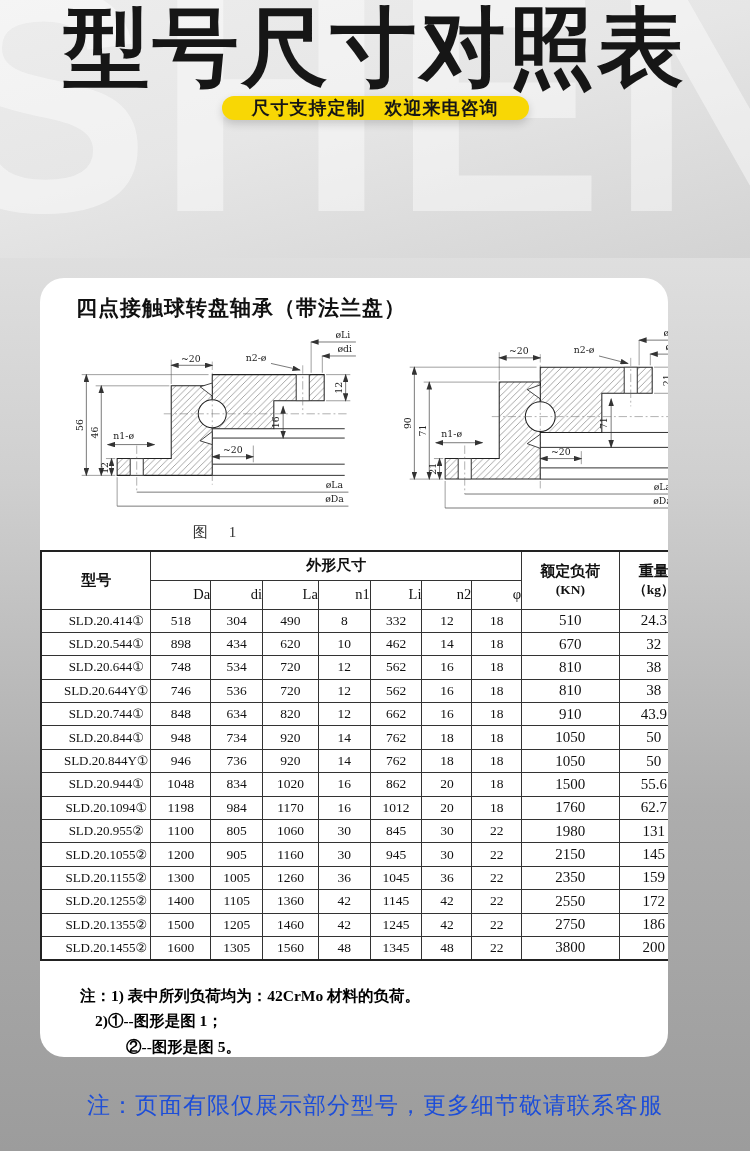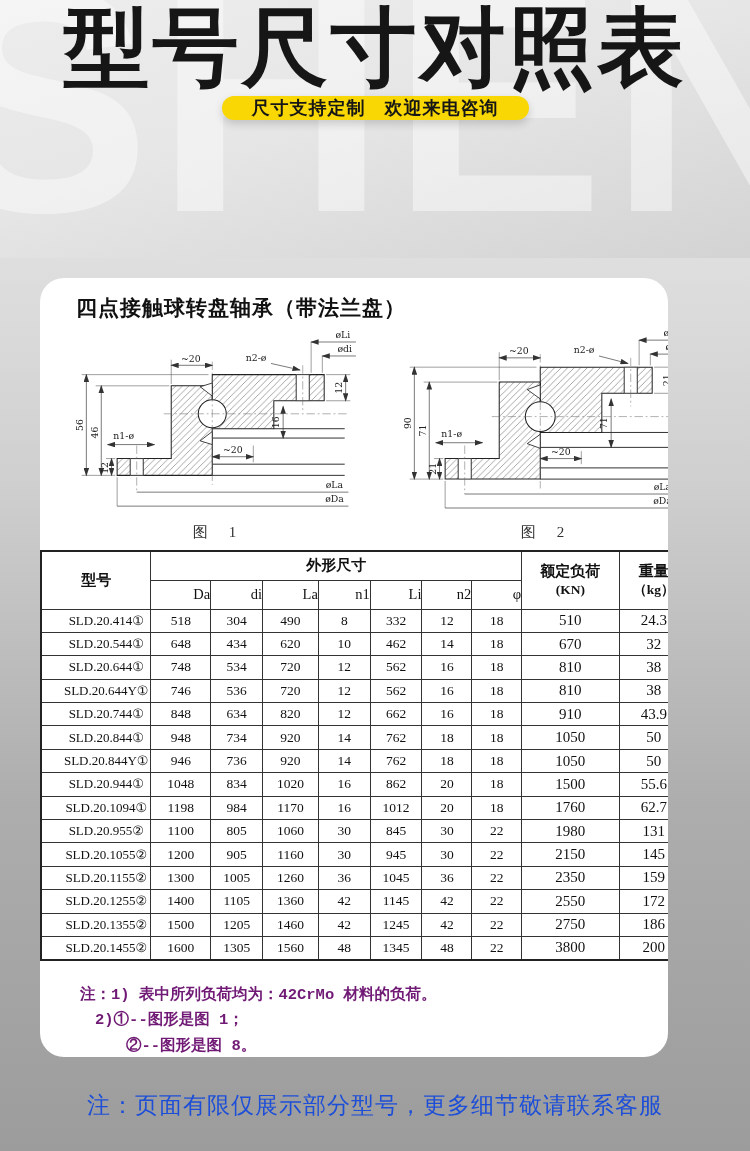--- a/index.html
+++ b/index.html
@@ -47,22 +47,22 @@
   th,td { border:1px solid #333; padding:0; }
   thead th { font-size:15px; font-weight:700; height:29px; }
   thead th.dim-col { font-size:14.5px; font-weight:400; text-align:right; padding-left:9px; }
   thead .th-stack div { line-height:1.3; }
   thead .th-stack .sub { font-size:13.5px; }
   tbody td { font-size:13.5px; height:23.4px; }
   tbody td.model { font-size:13px; font-weight:500;padding-left:20px; }
   tbody td:nth-child(9), tbody td:nth-child(10) { font-size:15px; }
 
   
-  .notes { margin:22px 0 0 40px; color:#701a75; font-weight:700; font-size:15.5px; line-height:1.65;
-    font-family:Liberation Mono, monospace; }
+  .notes { margin:22px 0 0 40px; color:#000000; font-weight:700; font-size:15.5px; line-height:1.65;
+    font-family:Liberation Serif, serif; }
   .notes .n2 { margin-left:15px; }
   .notes .n3 { margin-left:46px; }
 
   
   .footer-note { position:absolute; left:0; top:1090px; width:100%; text-align:center;
     color:#1d4ed8; font-size:23px; letter-spacing:1px; }
 </style>
 </head>
 <body>
 
@@ -245,21 +245,20 @@
           <line x1="196" y1="132" x2="196" y2="146" class="thin"></line>
           <line x1="152" y1="140" x2="196" y2="140" class="dim" marker-start="url(#a2s)" marker-end="url(#a2e)"></line>
           <text x="174" y="136" text-anchor="middle">~20</text>
           <line x1="71" y1="178" x2="298" y2="178" class="dim"></line>
           <text x="283" y="174" text-anchor="middle">øLa</text>
           <line x1="50" y1="164" x2="50" y2="193" class="thin"></line>
           <line x1="50" y1="193" x2="298" y2="193" class="dim"></line>
           <text x="283" y="189" text-anchor="middle">øDa</text>
         </g>
       </svg>
-      <div class="fig-caption">图　2</div>
     </div>
   </div>
 
   <table>
     <colgroup>
       <col style="width:110px">
         <col style="width:60px">
         <col style="width:52px">
         <col style="width:56px">
       <col style="width:52px">
@@ -300,21 +299,21 @@
           <td>490</td>
           <td>8</td>
           <td>332</td>
           <td>12</td>
           <td>18</td>
           <td>510</td>
           <td>24.3</td>
         </tr>
         <tr>
           <td class="model">SLD.20.544①</td>
-          <td>648</td>
+          <td>898</td>
           <td>434</td>
           <td>620</td>
           <td>10</td>
           <td>462</td>
           <td>14</td>
           <td>18</td>
           <td>670</td>
           <td>32</td>
         </tr>
         <tr>
@@ -472,17 +471,17 @@
           <td>22</td>
           <td>3800</td>
           <td>200</td>
         </tr>
       </tbody>
   </table>
 
   <div class="notes">
     <div class="n1">注：1) 表中所列负荷均为：42CrMo 材料的负荷。</div>
     <div class="n2">2)①--图形是图 1；</div>
-    <div class="n3">②--图形是图 8。</div>
+    <div class="n3">②--图形是图 5。</div>
   </div>
 </div>
 
 <div class="footer-note">注：页面有限仅展示部分型号，更多细节敬请联系客服</div>
 
 </body></html>

